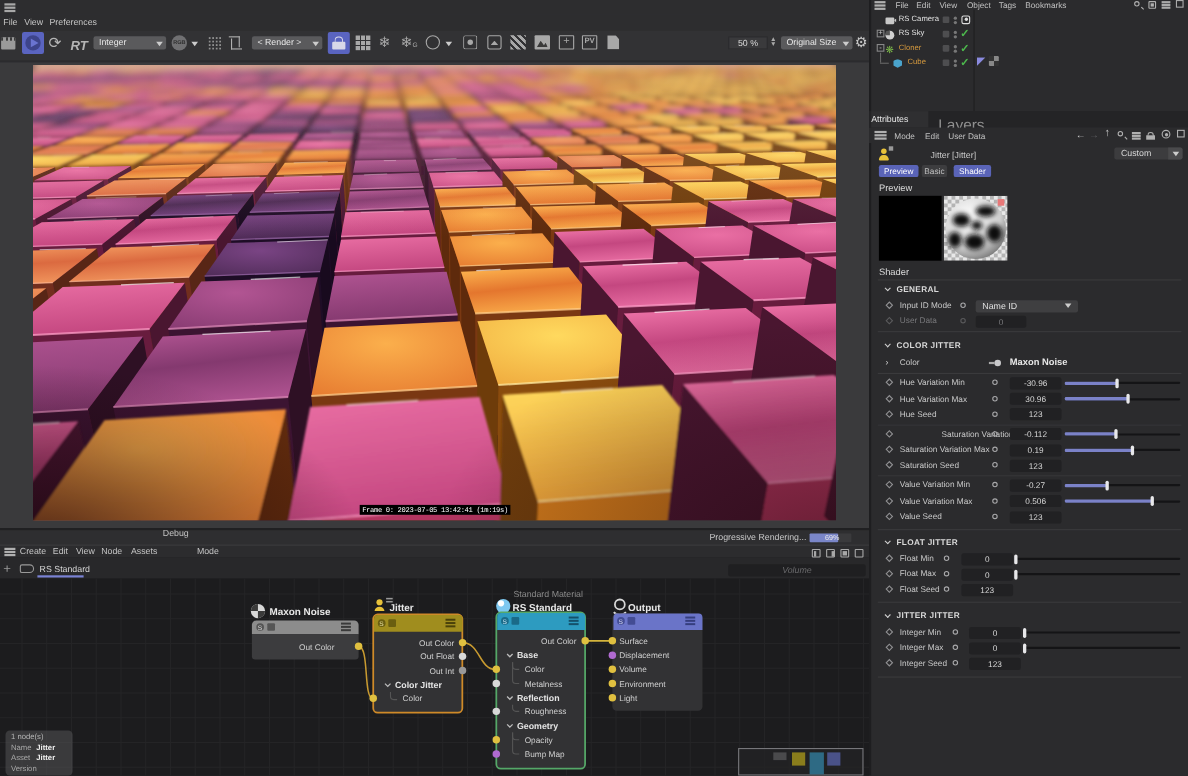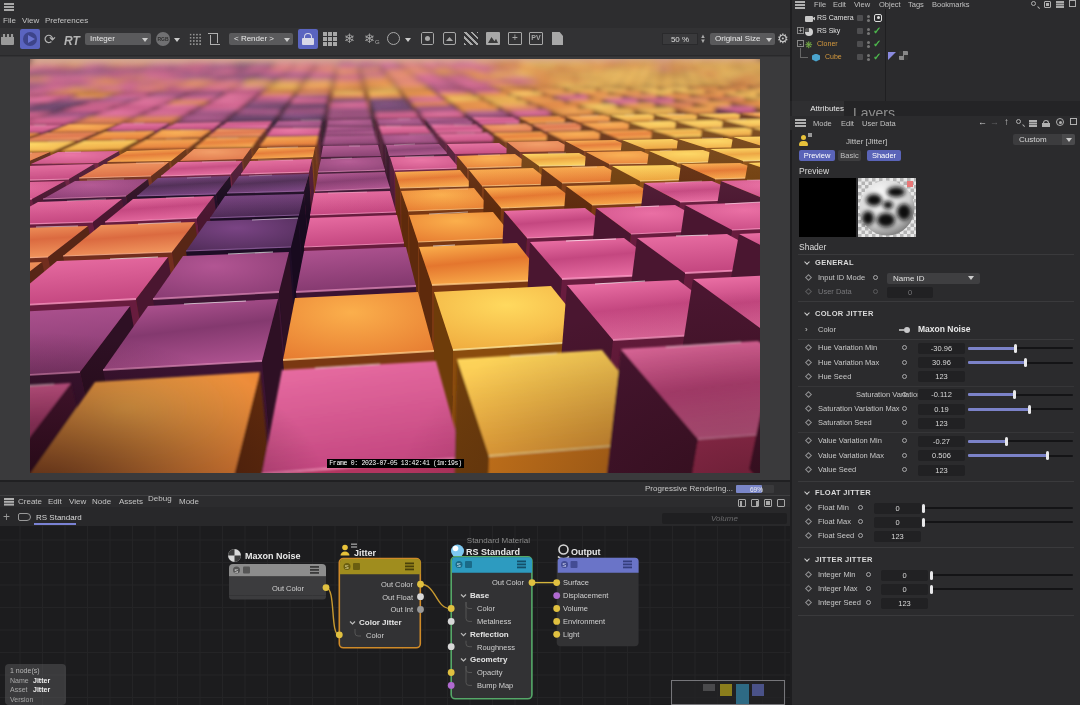--- a/index.html
+++ b/index.html
@@ -2695,21 +2695,21 @@
 <div class="abs" style="left:867px;top:40.5px;width:3px;height:3px;background:#777;border-radius:50%;box-shadow:0 4px 0 #777"></div>
 <div class="txt" style="left:873px;top:37.5px;color:#4db84d;font-size:10px;font-weight:bold">✓</div>
 <div class="abs" style="left:812px;top:53.5px;width:8px;height:8px;background:#4aa3cc;clip-path:polygon(50% 0,100% 25%,100% 75%,50% 100%,0 75%,0 25%)"></div>
 <div class="txt" style="left:825px;top:53.0px;color:#d69a3e;font-size:7px">Cube</div>
 <div class="abs" style="left:857px;top:53.5px;width:6px;height:6px;background:#4e4e50;border-radius:1px"></div>
 <div class="abs" style="left:867px;top:53.5px;width:3px;height:3px;background:#777;border-radius:50%;box-shadow:0 4px 0 #777"></div>
 <div class="txt" style="left:873px;top:50.5px;color:#4db84d;font-size:10px;font-weight:bold">✓</div>
 <div class="abs" style="left:888px;top:52px;width:8px;height:8px;background:#8a8adf;clip-path:polygon(0 0,100% 0,0 100%)"></div>
 <div class="abs" style="left:899px;top:51px;width:9px;height:9px;background:conic-gradient(#888 0 25%,#333 25% 50%,#888 50% 75%,#333 75%);border-radius:1px"></div>
 <div class="abs" style="left:790px;top:101px;width:290px;height:15px;background:#242426"></div>
-<div class="abs" style="left:792px;top:101px;width:52px;height:15px;background:#2f2f31;color:#e8e8e8;font-size:8px;line-height:15px;text-align:right">Attributes</div>
+<div class="abs" style="left:792px;top:101px;width:52px;height:15px;background:#2f2f31;color:#e8e8e8;font-size:8px;line-height:15px;text-align:left">Attributes</div>
 <div class="txt" style="left:853px;top:105px;color:#8f8f8f;font-size:14px">Layers</div>
 <div class="abs" style="left:790px;top:116px;width:290px;height:14px;background:#2b2b2d"></div>
 <div class="abs" style="left:795px;top:119px;width:11px;height:2px;background:#b0b0b0;box-shadow:0 3px 0 #b0b0b0,0 6px 0 #b0b0b0"></div>
 <div class="txt" style="left:813px;top:119px;color:#c0c0c0;font-size:7.5px">Mode</div>
 <div class="txt" style="left:841px;top:119px;color:#c0c0c0;font-size:7.5px">Edit</div>
 <div class="txt" style="left:862px;top:119px;color:#c0c0c0;font-size:7.5px">User Data</div>
 <div class="txt" style="left:978px;top:117px;color:#d0d0d0;font-size:9px">←</div>
 <div class="txt" style="left:990px;top:117px;color:#606062;font-size:9px">→</div>
 <div class="txt" style="left:1004px;top:116px;color:#c8c8c8;font-size:10px">↑</div>
 <div class="abs" style="left:1016px;top:119px;width:5px;height:5px;border:1.3px solid #b0b0b0;border-radius:50%"></div>
@@ -2884,21 +2884,21 @@
 <div class="abs" style="left:736px;top:485px;width:38px;height:8px;background:#3a3a3c;border-radius:1px"></div>
 <div class="abs" style="left:736px;top:485px;width:26px;height:8px;background:#7a86c8;border-radius:1px"></div>
 <div class="txt" style="left:750px;top:485.5px;color:#eaeaea;font-size:6.5px">69%</div>
 <div class="abs" style="left:0;top:495px;width:790px;height:12px;background:#2c2c2e;border-top:1px solid #3e3e40"></div>
 <div class="abs" style="left:4px;top:498px;width:10px;height:1.5px;background:#b0b0b0;box-shadow:0 2.8px 0 #b0b0b0,0 5.6px 0 #b0b0b0"></div>
 <div class="txt" style="left:18px;top:497px;color:#c4c4c4;font-size:8px">Create</div>
 <div class="txt" style="left:48px;top:497px;color:#c4c4c4;font-size:8px">Edit</div>
 <div class="txt" style="left:69px;top:497px;color:#c4c4c4;font-size:8px">View</div>
 <div class="txt" style="left:92px;top:497px;color:#c4c4c4;font-size:8px">Node</div>
 <div class="txt" style="left:119px;top:497px;color:#c4c4c4;font-size:8px">Assets</div>
-<div class="txt" style="left:148px;top:494px;color:#c4c4c4;font-size:8px">Debug</div>
+<div class="txt" style="left:148px;top:480px;color:#c4c4c4;font-size:8px">Debug</div>
 <div class="txt" style="left:179px;top:497px;color:#c4c4c4;font-size:8px">Mode</div>
 <div class="abs" style="left:738px;top:499px;width:8px;height:8px;border:1.2px solid #a8a8a8;border-radius:1px"></div>
 <div class="abs" style="left:751px;top:499px;width:8px;height:8px;border:1.2px solid #a8a8a8;border-radius:1px"></div>
 <div class="abs" style="left:764px;top:499px;width:8px;height:8px;border:1.2px solid #a8a8a8;border-radius:1px"></div>
 <div class="abs" style="left:777px;top:499px;width:8px;height:8px;border:1.2px solid #a8a8a8;border-radius:1px"></div>
 <div class="abs" style="left:739.5px;top:500.5px;width:2.5px;height:5px;background:#a8a8a8"></div>
 <div class="abs" style="left:756px;top:500.5px;width:2.5px;height:5px;background:#a8a8a8"></div>
 <div class="abs" style="left:766px;top:501px;width:4px;height:4px;background:#a8a8a8"></div>
 <div class="abs" style="left:0;top:507px;width:790px;height:19px;background:#28282a"></div>
 <div class="txt" style="left:3px;top:510px;color:#999;font-size:12px">+</div>

